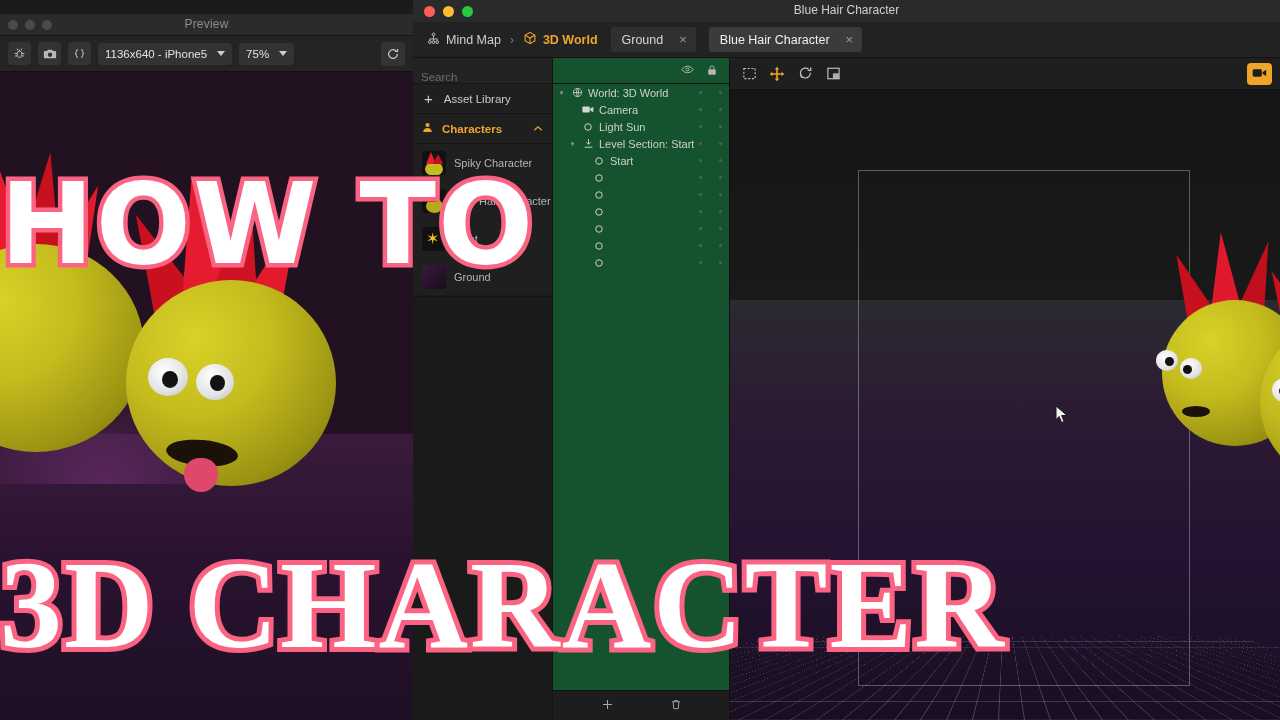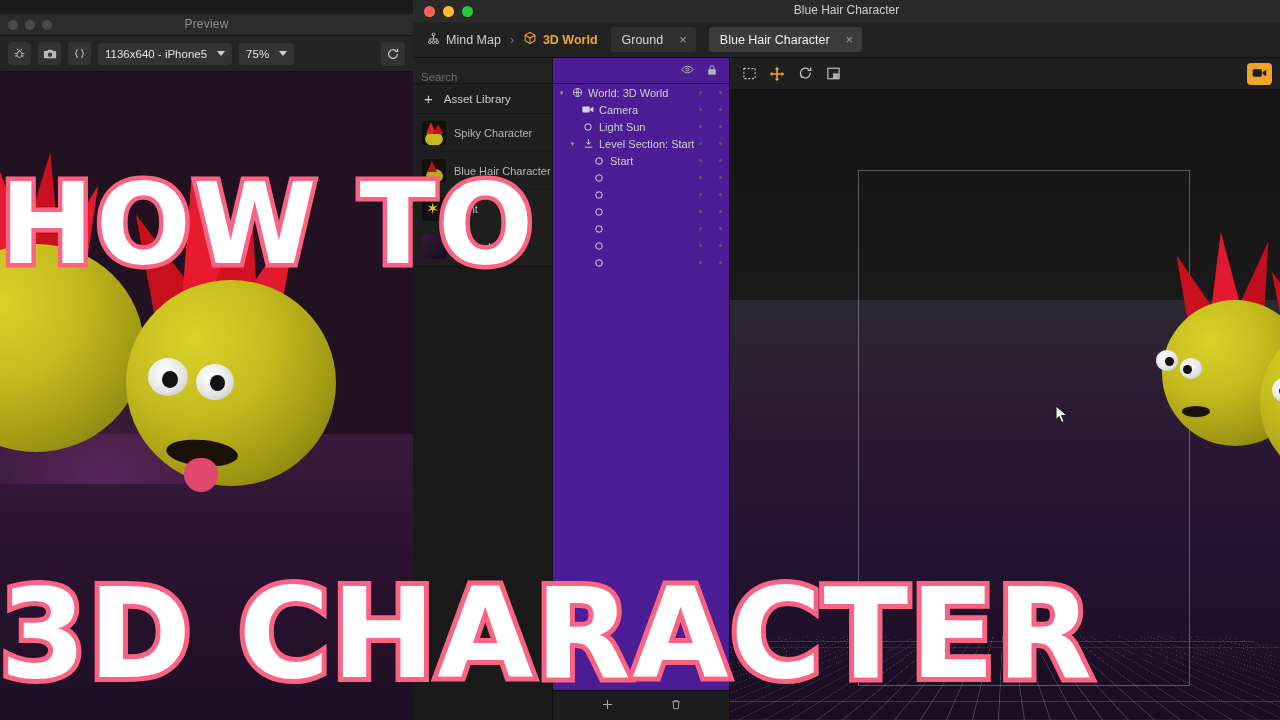--- a/index.html
+++ b/index.html
@@ -92,21 +92,21 @@
     border-bottom:1px solid #161616; }
   .group .chev { margin-left:auto; color:#f0a52a; font-size:9px; }
   .arow { height:38px; display:flex; align-items:center; gap:8px;
     padding:0 9px; border-bottom:1px solid #1a1a1a; }
   .athumb { width:24px; height:24px; border-radius:3px; background:#111;
     position:relative; overflow:hidden; flex:none; }
   .alabel { font-size:11px; color:#b5b5b5; white-space:nowrap; }
   .assets-fill { flex:1; border-top:1px solid #141414; background:#1a1a1a; }
 
   
-  .hier { width:177px; background:#4c1d95; border-right:1px solid #111;
+  .hier { width:177px; background:#14532d; border-right:1px solid #111;
     display:flex; flex-direction:column; }
   .hier-head { height:26px; display:flex; align-items:center;
     justify-content:flex-end; gap:12px; padding-right:11px;
     border-bottom:1px solid #111; color:#b6b6b6; }
   .hier-list { flex:1; overflow:hidden; }
   .hrow { height:17px; display:flex; align-items:center; gap:5px;
     font-size:11px; color:#cfcfcf; padding-right:7px; position:relative; }
   .hrow .tw { width:9px; text-align:center; font-size:7px; color:#9b9b9b;
     flex:none; }
   .hicon { width:12px; flex:none; display:flex; align-items:center;
@@ -144,21 +144,21 @@
 
   
   .overlay { position:absolute; left:0; top:0; width:1280px; height:720px;
     z-index:50; pointer-events:none; }
   .ttl { position:absolute; width:100%; text-align:left;
     font-family:"DejaVu Sans", sans-serif; font-weight:bold; color:#ffffff;
     letter-spacing:2px; line-height:1; white-space:nowrap;
     -webkit-text-stroke:9px #fb6383; paint-order:stroke fill; }
   .l1 { top:168px; font-size:112px; }
   .l2 { top:368px; font-size:112px; }
-  .l3 { top:572px; font-size:124px; -webkit-text-stroke-width:10px; }
+  .l3 { top:544px; font-size:124px;font-family:Liberation Serif, serif; -webkit-text-stroke-width:10px; }
 </style>
 </head>
 <body>
 
 <div id="root">
 
   <div class="preview-win">
 
     <div class="pv-titlebar">
       <div class="traffic">
@@ -309,20 +309,34 @@
             <svg width="12" height="12" viewBox="0 0 16 16" fill="none" stroke="#8e8e8e" stroke-width="1.3">
               <circle cx="7" cy="7" r="4.4"></circle>
                 <path d="M10.3 10.3L14 14"></path>
             </svg>
           </span>
         </div>
         <div class="assetlib">
           <span class="plus">+</span>
           <span>Asset Library</span>
         </div>
+        <div class="group">
+          <span>
+            <svg width="11" height="11" viewBox="0 0 16 16" fill="#f0a52a">
+              <circle cx="8" cy="4.4" r="3"></circle>
+              <path d="M1.8 14.4c0-3.4 2.8-5.6 6.2-5.6s6.2 2.2 6.2 5.6z"></path>
+            </svg>
+          </span>
+          <span>Characters</span>
+          <span class="chev">
+            <svg width="10" height="7" viewBox="0 0 12 8" fill="none" stroke="#f0a52a" stroke-width="1.5">
+                <path d="M1.5 6L6 2l4.5 4"></path>
+              </svg>
+          </span>
+        </div>
 
         <div class="arow">
           <div class="athumb">
             <div style="position:absolute;left:3px;top:11px;width:18px;height:14px;
                         border-radius:50%;background:#c6bb1e;"></div>
             <div style="position:absolute;left:4px;top:1px;width:0;height:0;
                         border-left:5px solid transparent;border-right:5px solid transparent;
                         border-bottom:12px solid #e0202f;"></div>
             <div style="position:absolute;left:11px;top:3px;width:0;height:0;
                         border-left:5px solid transparent;border-right:5px solid transparent;

